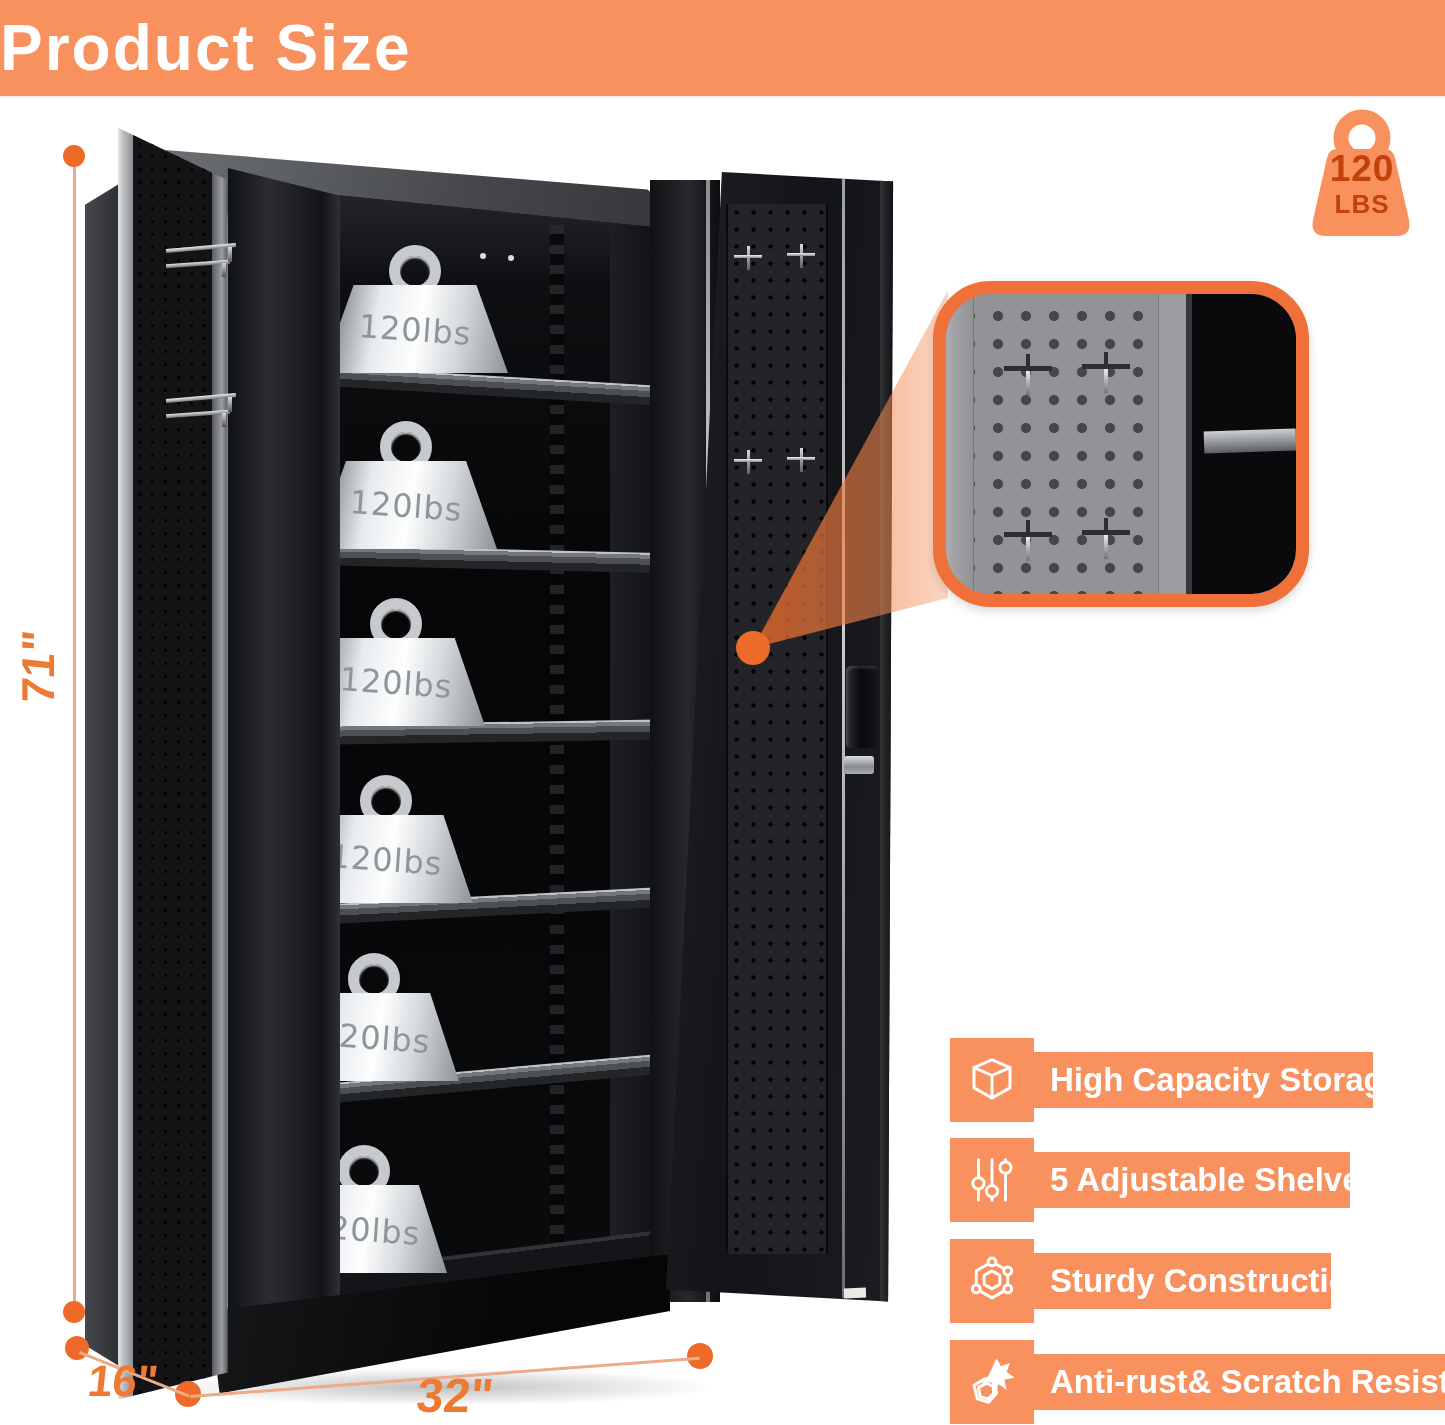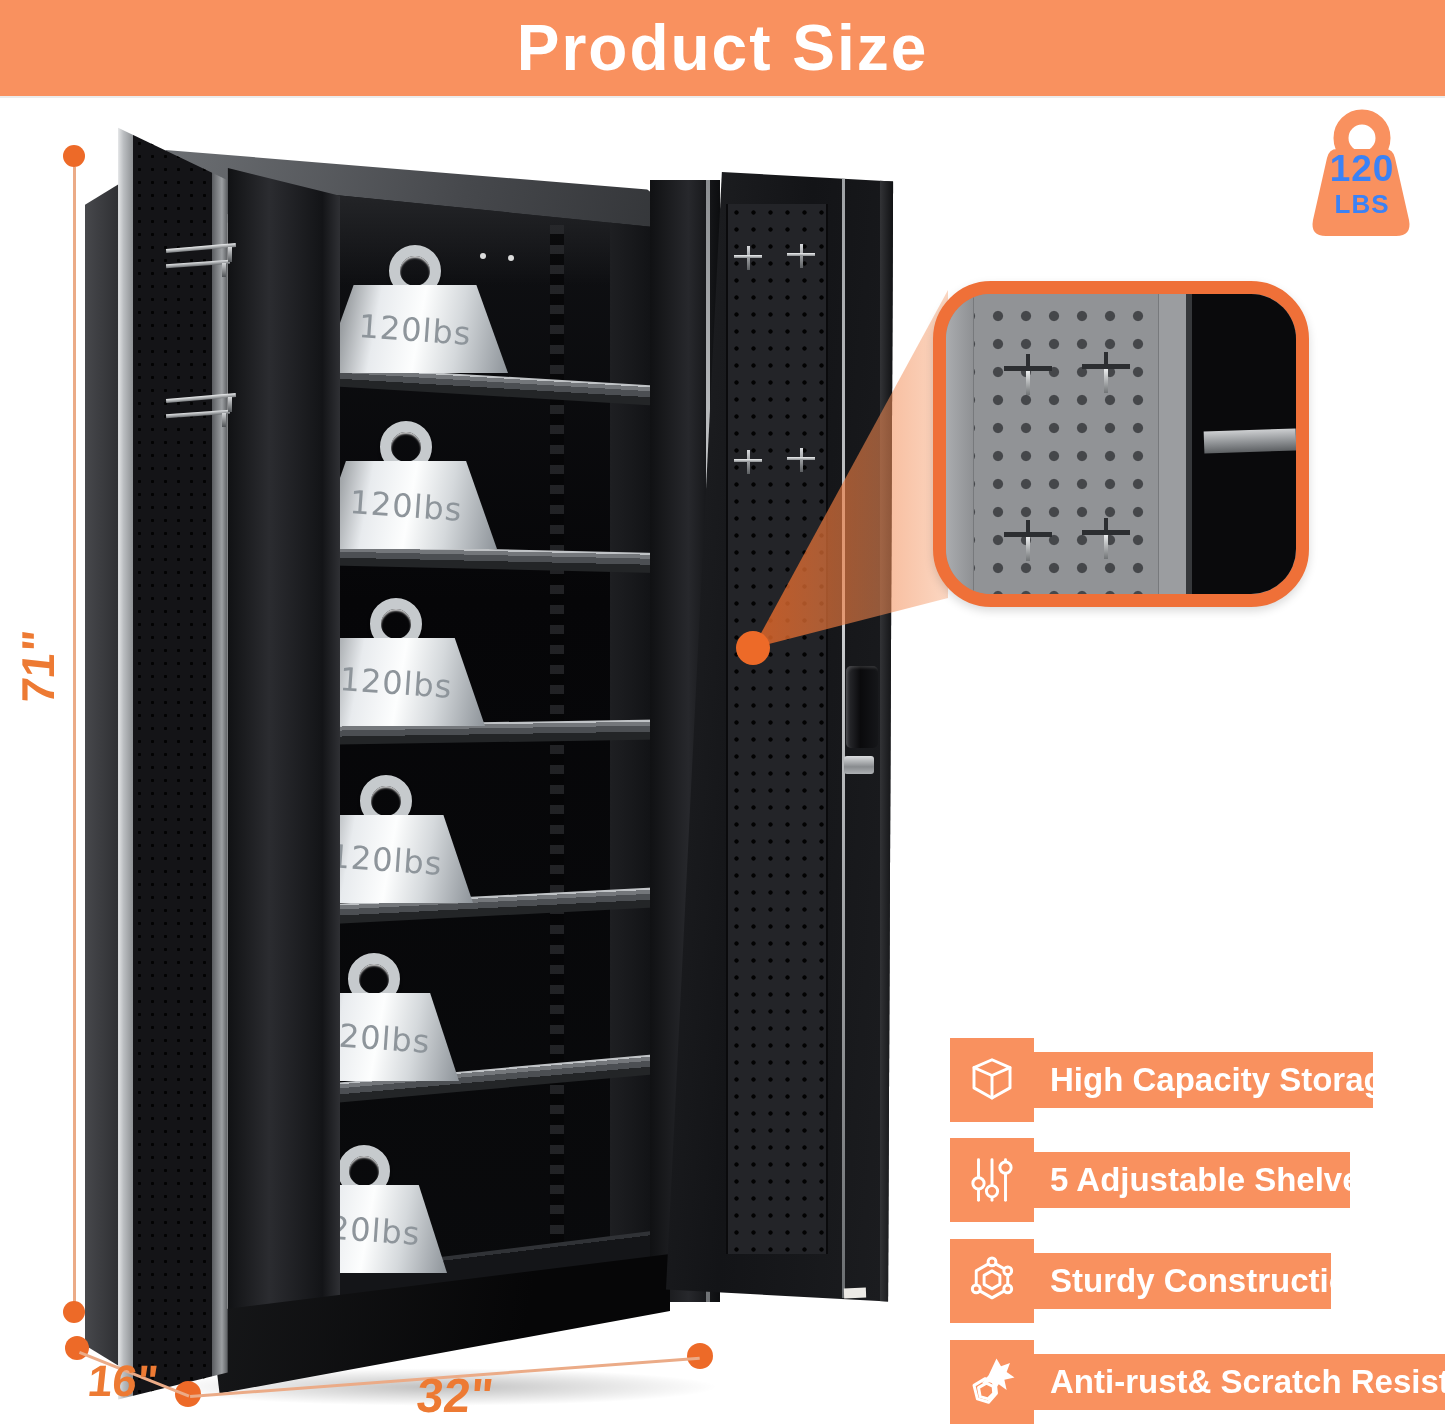--- a/index.html
+++ b/index.html
@@ -2,28 +2,28 @@
 <html style="--banner_orange: #F9915F; --dim_orange: #ED7A33; --dot_orange: #ED6A28; --inset_border: #EF7038;"><head>
 <meta charset="utf-8">
 <style>
   * { box-sizing: border-box; margin: 0; padding: 0; }
   html,body { background:#ffffff; }
   body { font-family:"Liberation Sans", sans-serif; }
   .stage { position:relative; width:1445px; height:1425px; background:#fff; overflow:hidden; }
 
   
   .banner { position:absolute; left:0; top:0; width:1445px; height:96px;
-            background:var(--banner_orange,#F9915F); display:flex; align-items:center; justify-content:center; }
+            background:var(--banner_orange,#F9915F); display:flex; align-items:center; }
   .banner h1 { color:#fff; font-size:64px; font-weight:700; letter-spacing:2px; }
   .banner-rule { position:absolute; left:0; top:96px; width:1445px; height:2px; background:#ececec; }
 
   
   .badge { position:absolute; left:1295px; top:104px; width:134px; height:144px; }
   .badge svg { position:absolute; left:0; top:0; }
-  .badge-text { position:absolute; left:0; top:46px; width:134px; text-align:center; color:#3b82f6; font-weight:800; }
+  .badge-text { position:absolute; left:0; top:46px; width:134px; text-align:center; color:#c2410c; font-weight:800; }
   .badge-text .b1 { display:block; font-size:37px; line-height:37px; letter-spacing:1px; }
   .badge-text .b2 { display:block; font-size:26px; line-height:34px; letter-spacing:1px; }
 
   
   .floor-shadow { position:absolute; left:160px; top:1368px; width:560px; height:38px; border-radius:50%;
                   background:radial-gradient(ellipse at center, rgba(0,0,0,.25), rgba(0,0,0,0) 70%); }
   .side-panel { position:absolute; left:85px; top:150px; width:65px; height:1245px;
                 clip-path:polygon(0 4.4%, 100% 1.2%, 100% 99.2%, 0 96%);
                 background:linear-gradient(90deg,#47484c,#2b2c2f 60%,#1d1e20); }
   .top-slab { position:absolute; left:158px; top:140px; width:556px; height:110px;

